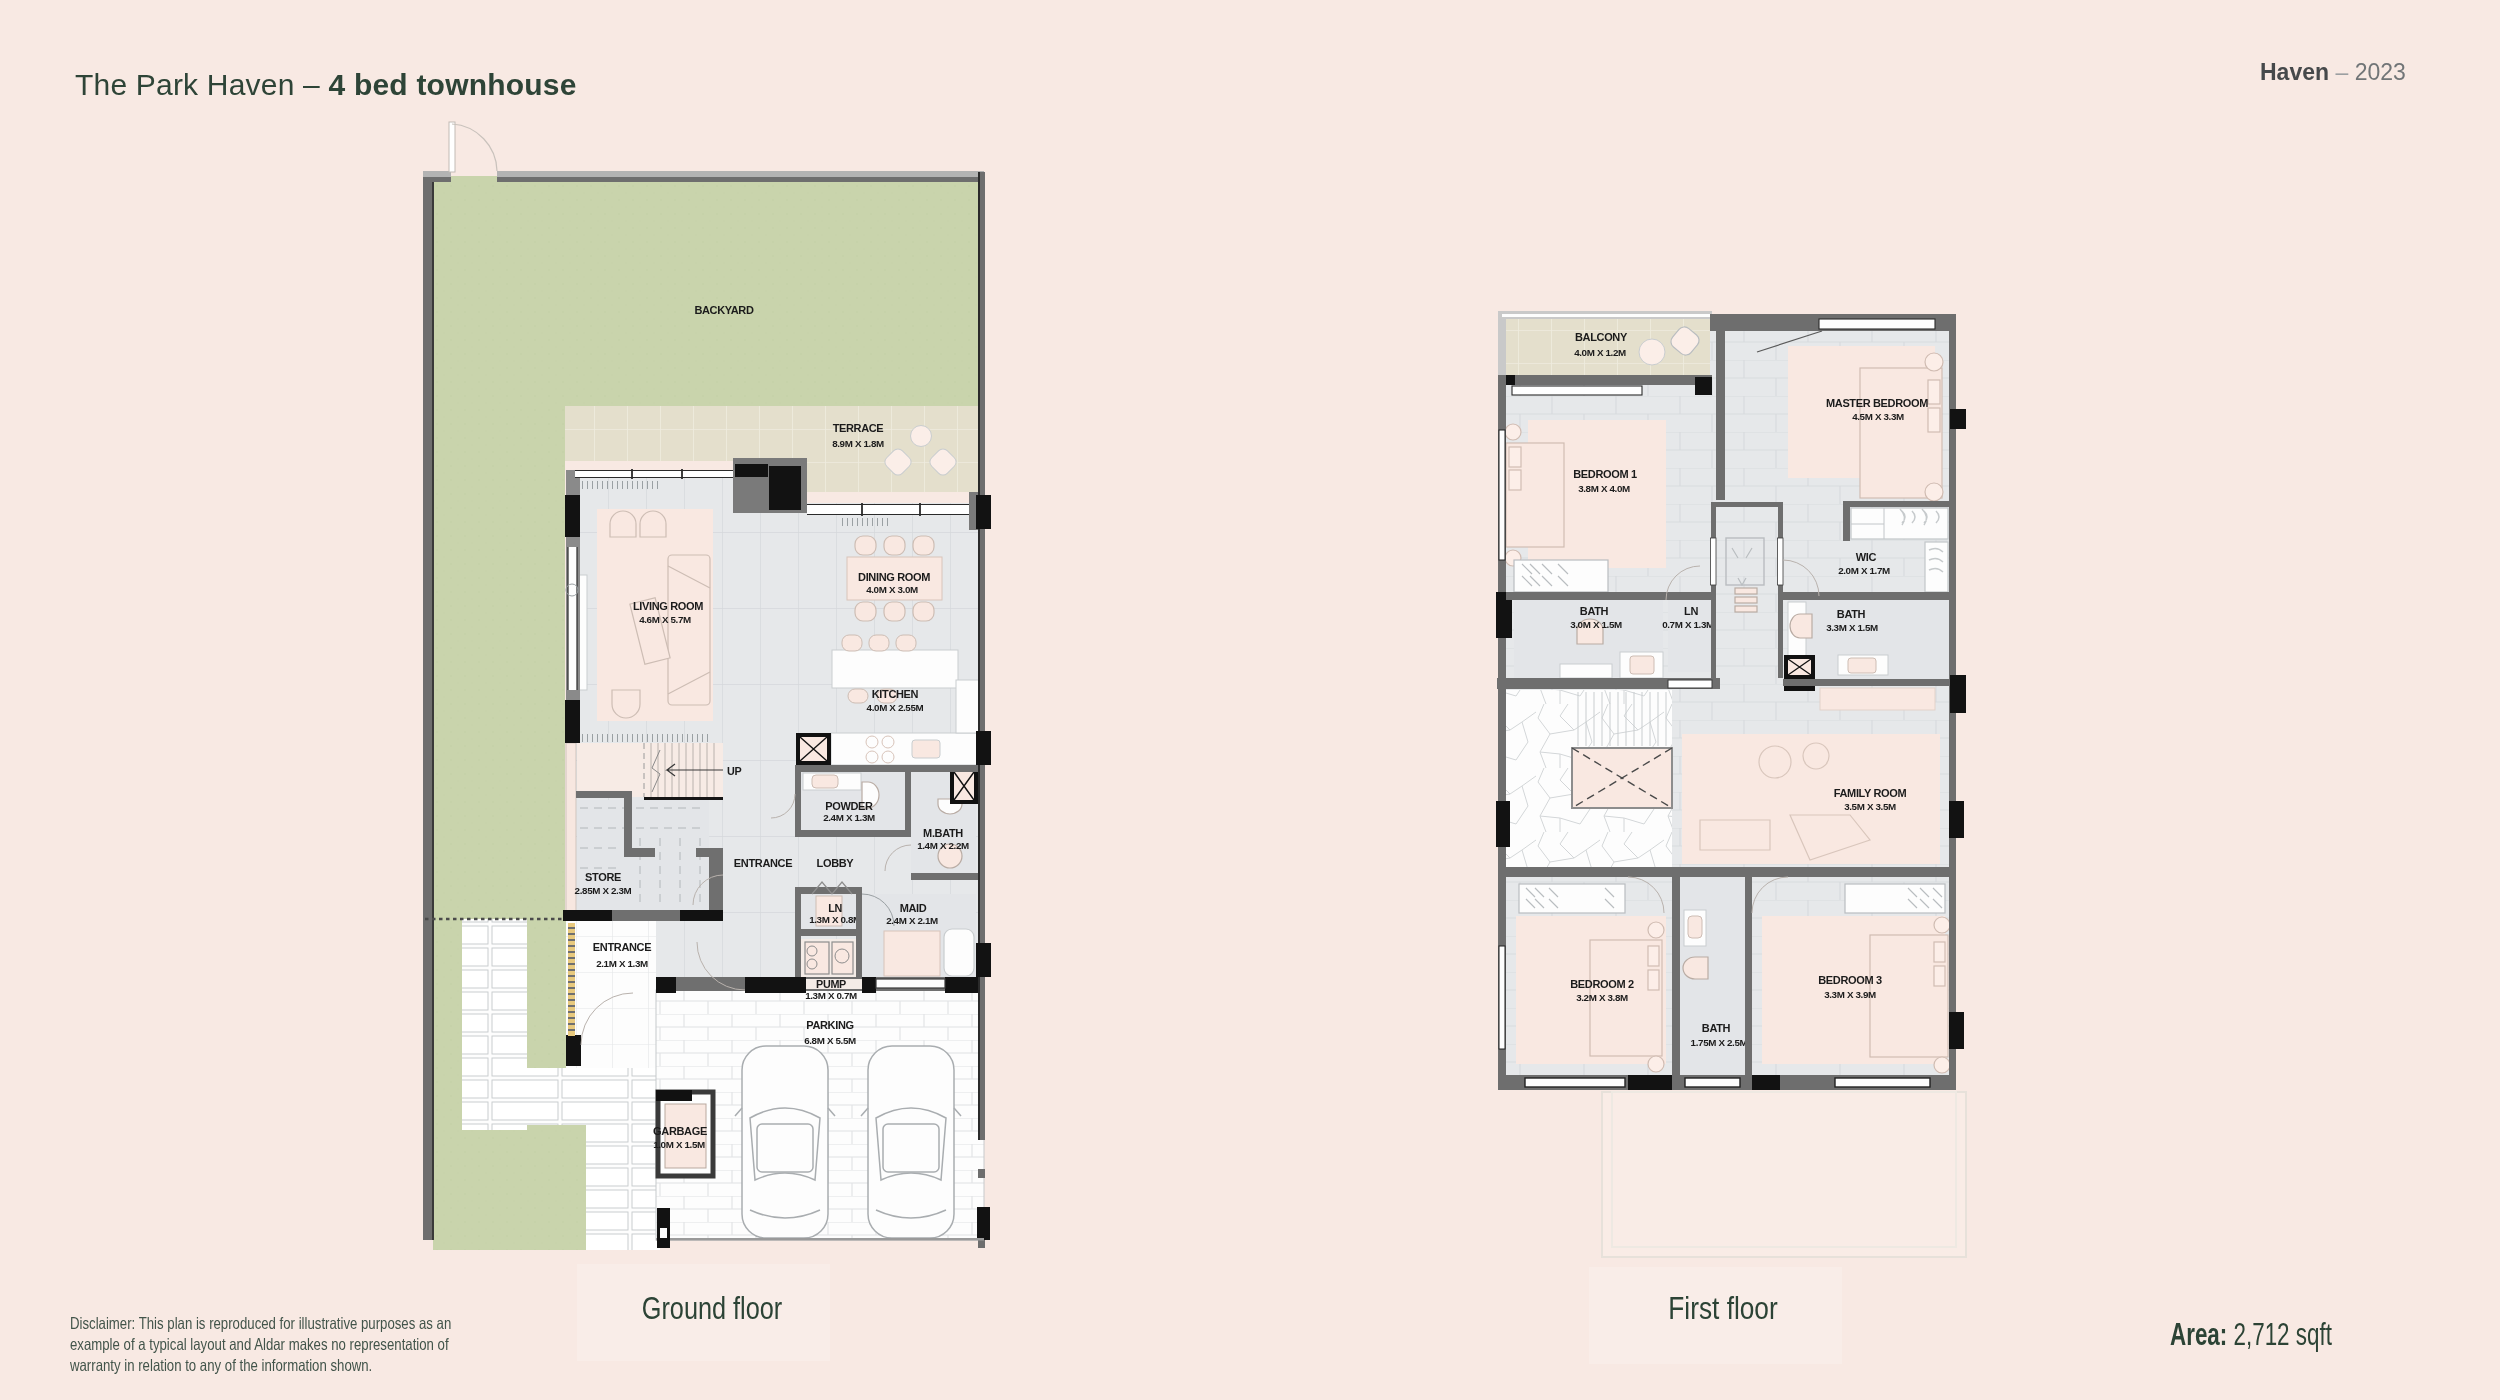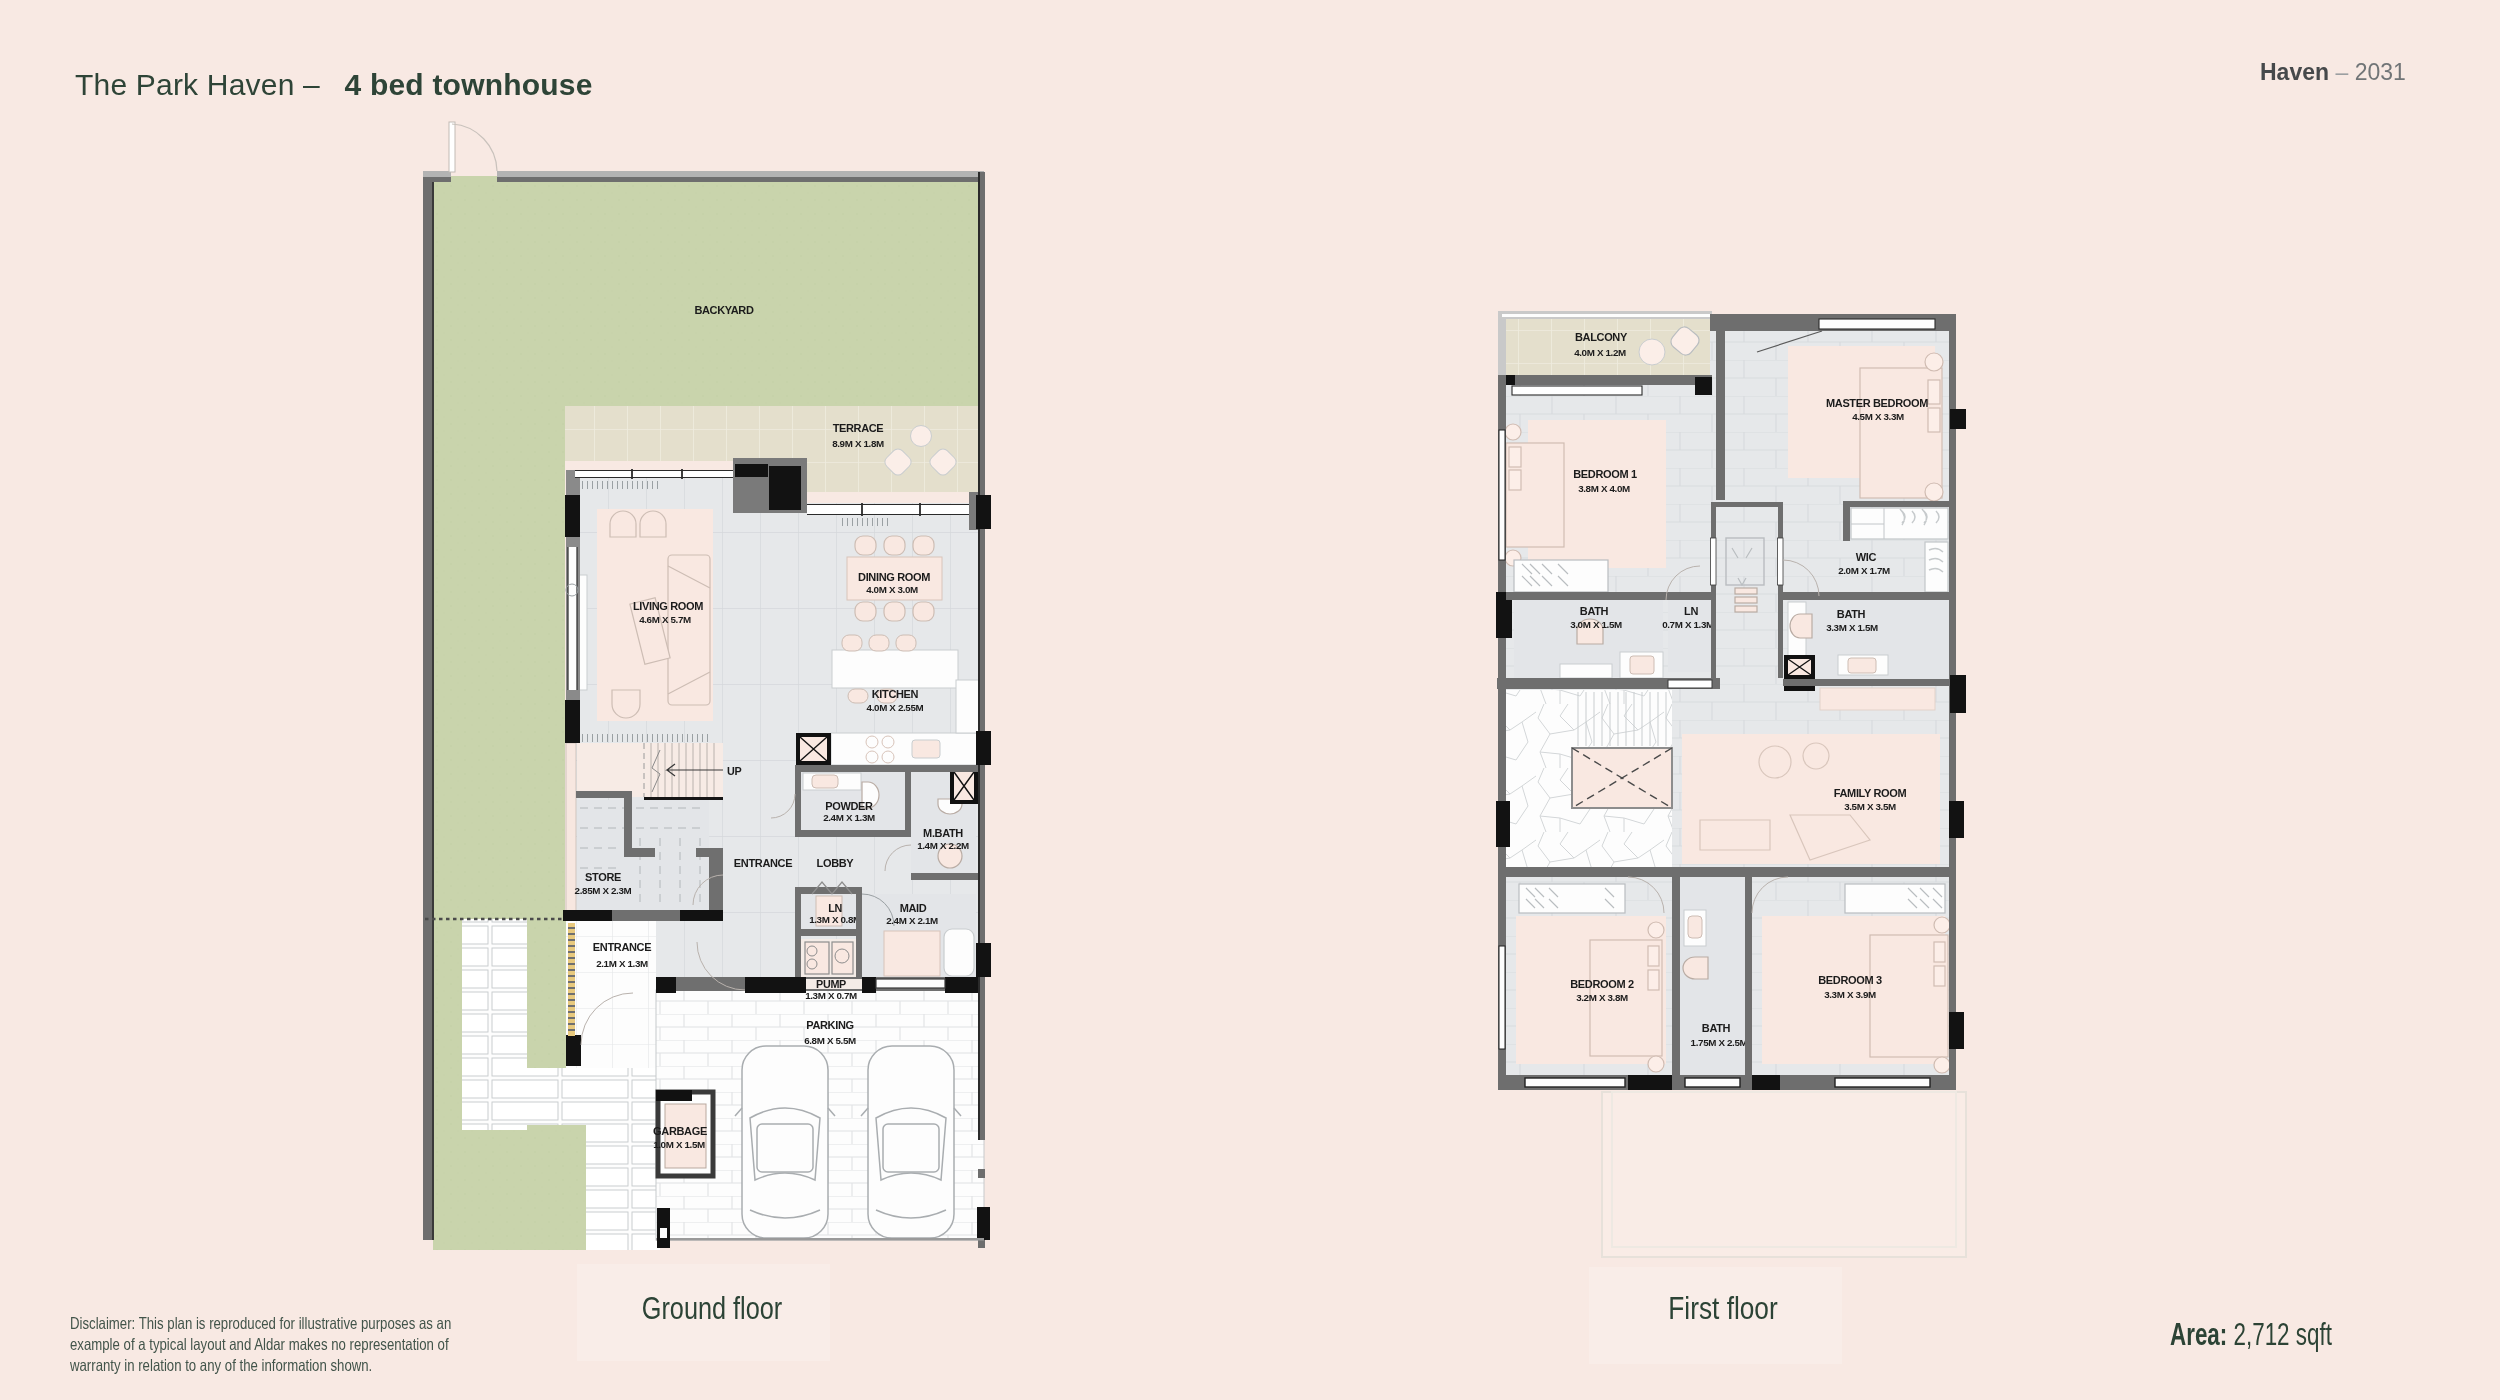--- a/index.html
+++ b/index.html
@@ -3,23 +3,23 @@
 <meta charset="utf-8">
 <style>
   html,body{margin:0;padding:0;}
   body{width:2500px;height:1400px;position:relative;background:#f8e9e3;font-family:"Liberation Sans",sans-serif;overflow:hidden;}
   .abs{position:absolute;}
 svg text{letter-spacing:-0.35px;font-weight:bold;}
 </style>
 </head>
 <body>
 
-<div class="abs" style="left:75px;top:68px;font-size:30px;color:#2e4437;letter-spacing:.2px;">The Park Haven – <span style="font-weight:bold;margin-left:16px;">4 bed townhouse</span></div>
-
-<div class="abs" style="left:2260px;top:59px;font-size:23px;color:#46494b;font-weight:bold;">Haven <span style="font-weight:normal;color:#9b9fa1;">–</span> <span style="font-weight:normal;color:#717577;">2031</span></div>
+<div class="abs" style="left:75px;top:68px;font-size:30px;color:#2e4437;letter-spacing:.2px;">The Park Haven – <span style="font-weight:bold;">4 bed townhouse</span></div>
+
+<div class="abs" style="left:2260px;top:59px;font-size:23px;color:#46494b;font-weight:bold;">Haven <span style="font-weight:normal;color:#9b9fa1;">–</span> <span style="font-weight:normal;color:#717577;">2023</span></div>
 
 <div class="abs" style="left:577px;top:1264px;width:253px;height:97px;background:#f9ede8;"></div>
 
 <div class="abs" style="left:1589px;top:1267px;width:253px;height:97px;background:#f9ede8;"></div>
 
 <div class="abs" style="left:712px;top:1290px;font-size:32px;color:#2c4335;transform:translateX(-50%) scaleX(0.79);">Ground floor</div>
 
 <div class="abs" style="left:1723px;top:1290px;font-size:32px;color:#2c4335;transform:translateX(-50%) scaleX(0.82);">First floor</div>
 
 <div class="abs" style="left:2170px;top:1316px;font-size:32px;color:#2c4335;transform:scaleX(0.70);transform-origin:left top;"><b>Area:</b> 2,712 sqft</div>

